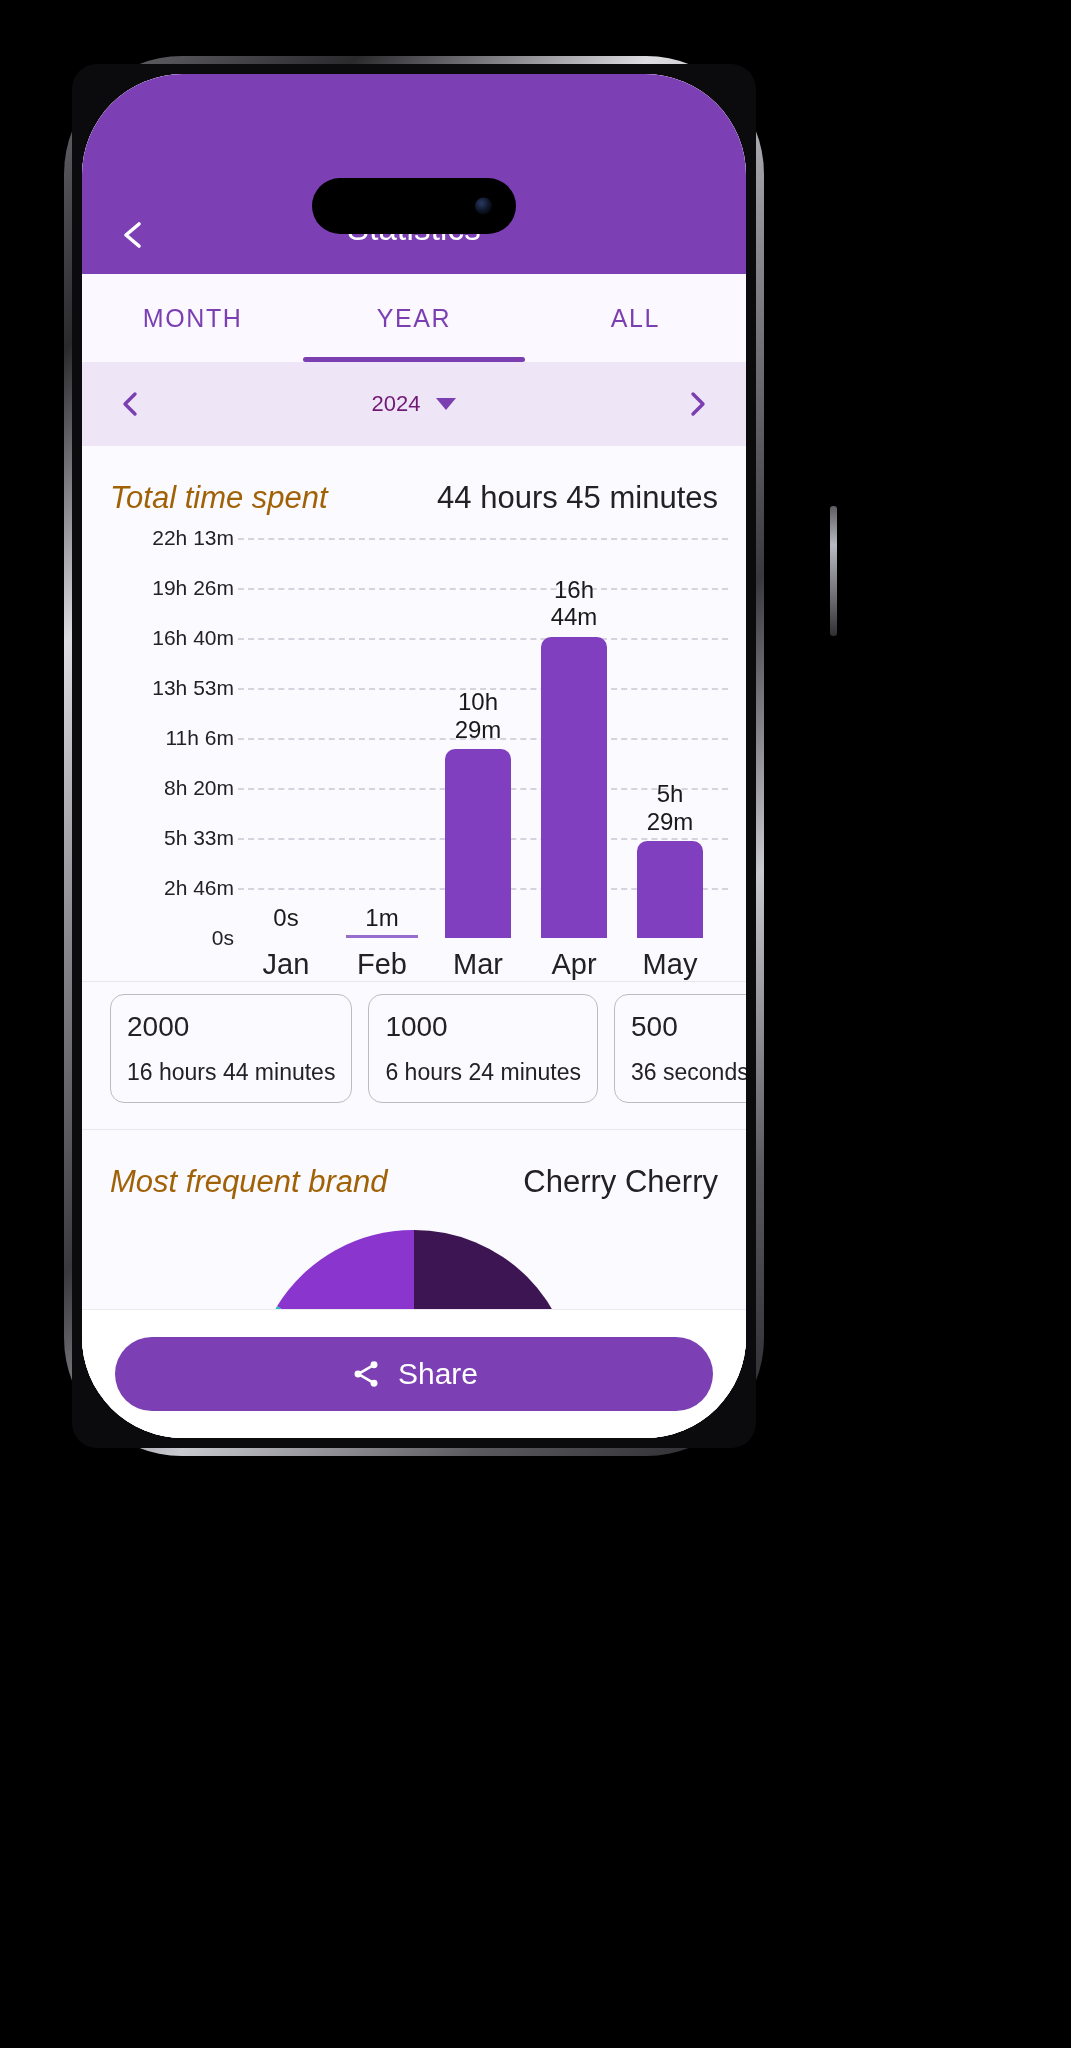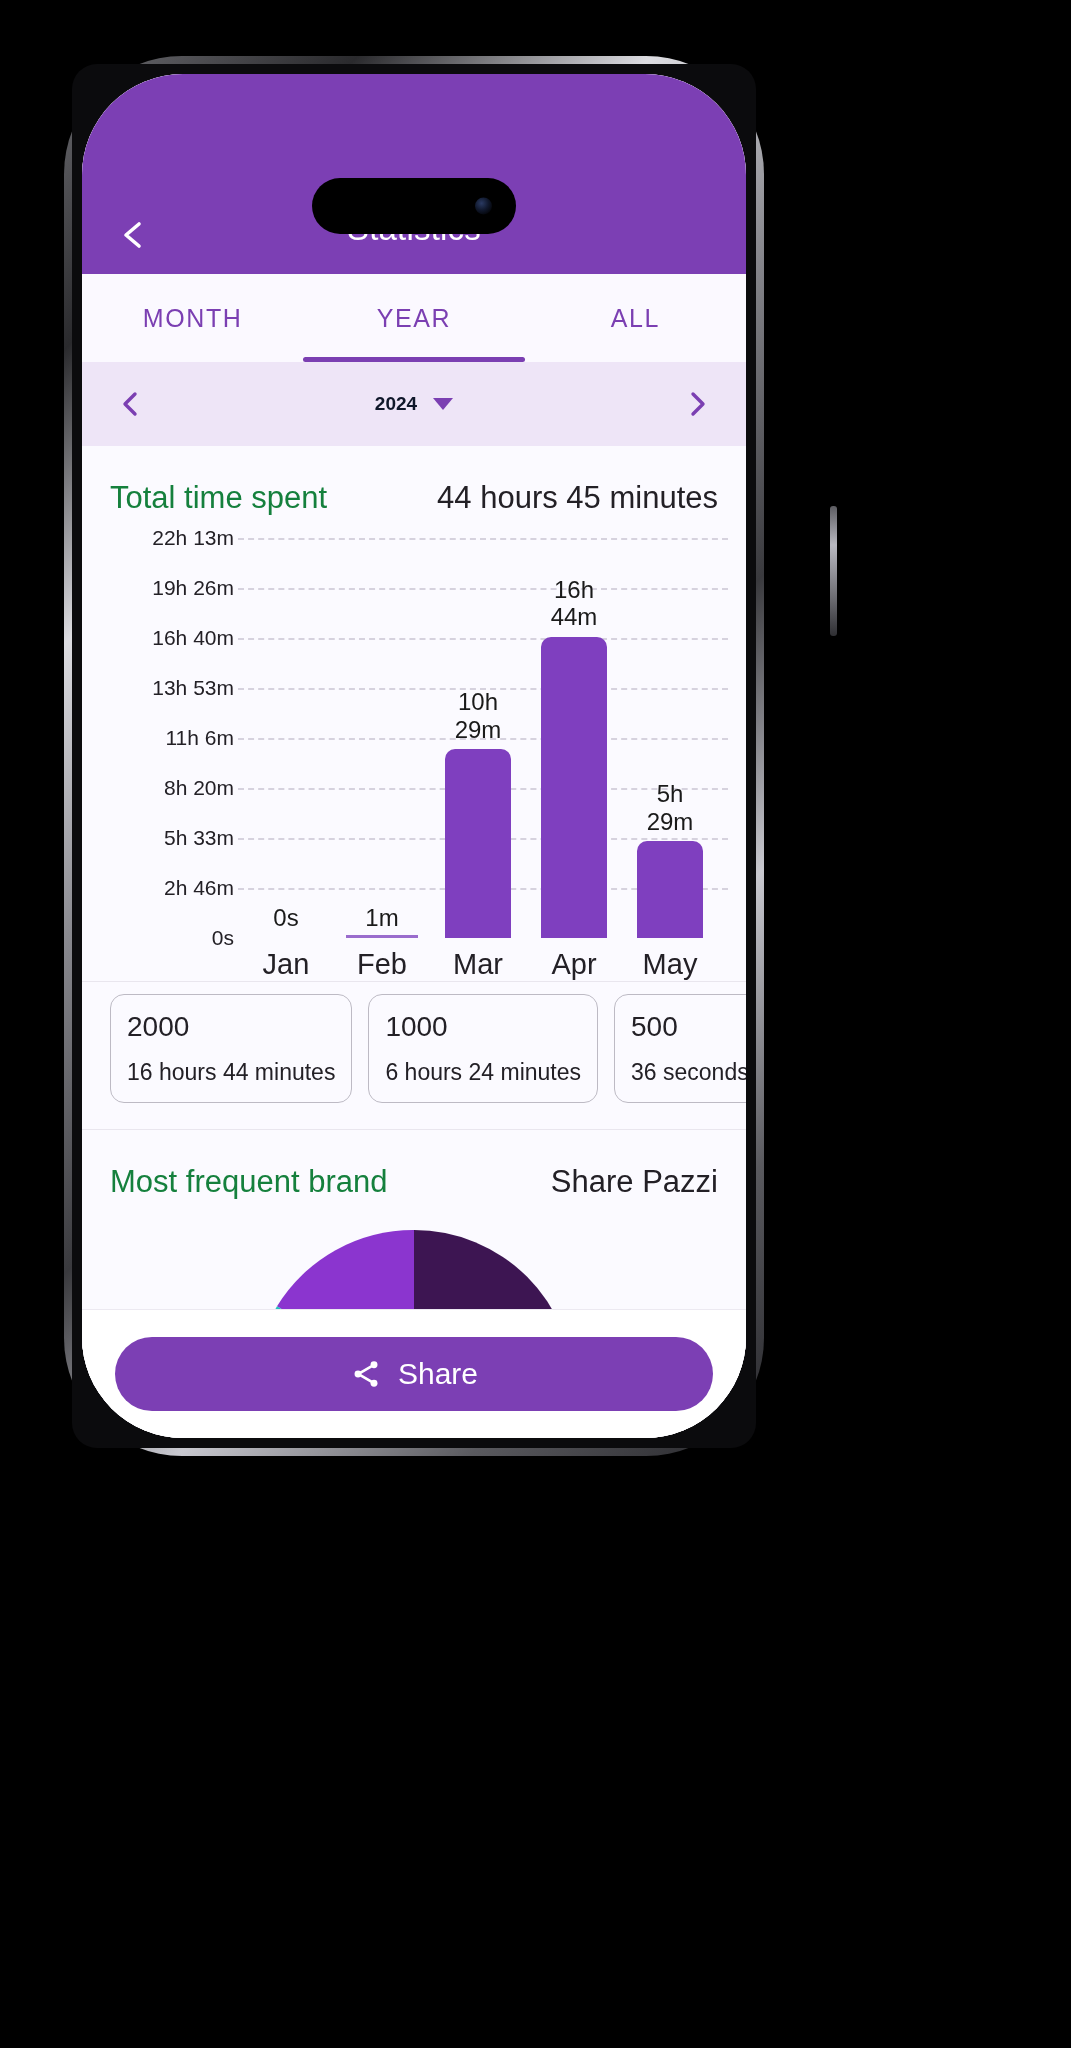--- a/index.html
+++ b/index.html
@@ -67,34 +67,34 @@
   .tab .ink{
     position:absolute;left:0;right:0;bottom:0;height:5px;background:#7b3fb2;border-radius:3px;
   }
 
   .yearbar{
     background:#eee5f7;height:84px;display:flex;align-items:center;
     padding:0 26px;flex:0 0 auto;position:relative;
   }
   .yb-arrow{width:46px;height:46px;display:flex;align-items:center;justify-content:center;cursor:pointer;}
   .yb-center{flex:1;display:flex;align-items:center;justify-content:center;gap:16px;cursor:pointer;}
-  .yb-year{font-size:19px;color:#0f172a;font-weight:700;}
+  .yb-year{font-size:22px;color:#701a75;font-weight:400;}
   .caret-down{
     width:0;height:0;border-left:10px solid transparent;border-right:10px solid transparent;
     border-top:12px solid #7b3fb2;
   }
 
   .scroll{flex:1;overflow:hidden;background:#fbfaff;position:relative;}
 
   .sec{padding:0 28px;}
   .sec-head{
     display:flex;align-items:baseline;justify-content:space-between;
     padding:34px 0 6px 0;
   }
-  .sec-title{font-size:31px;color:#15803d;}
+  .sec-title{font-size:31px;color:#a16207;font-style:italic;}
   .sec-value{font-size:31px;color:#232026;white-space:nowrap;}
 
   .divider{height:1px;background:#e9e6ee;margin:0 0 0 0;}
 
   
   .chart{position:relative;height:400px;margin-top:16px;display:flex;}
   .yaxis{
     width:128px;flex:0 0 auto;position:relative;
   }
   .ylab{
@@ -293,21 +293,21 @@
                   <div class="chip-sub">36 seconds</div>
                 </div>
               </div>
             </div>
 
             <div class="divider"></div>
 
             <div class="sec">
               <div class="sec-head">
                 <div class="sec-title">Most frequent brand</div>
-                <div class="sec-value">Share Pazzi</div>
+                <div class="sec-value">Cherry Cherry</div>
               </div>
               <div class="donut-wrap">
                 <svg class="donut" width="360" height="190" viewBox="0 0 360 190">
                   <path d="M180,170 L180,10 A160,160 0 0 1 340,170 Z" fill="#3d1552"></path>
                   <path d="M180,170 L43.0,86.2 A160,160 0 0 1 180,10 Z" fill="#8b35cf"></path>
                   <path d="M180,170 L20,170 A160,160 0 0 1 43.0,86.2 Z" fill="#26bfbf"></path>
                 </svg>
               </div>
             </div>
 

